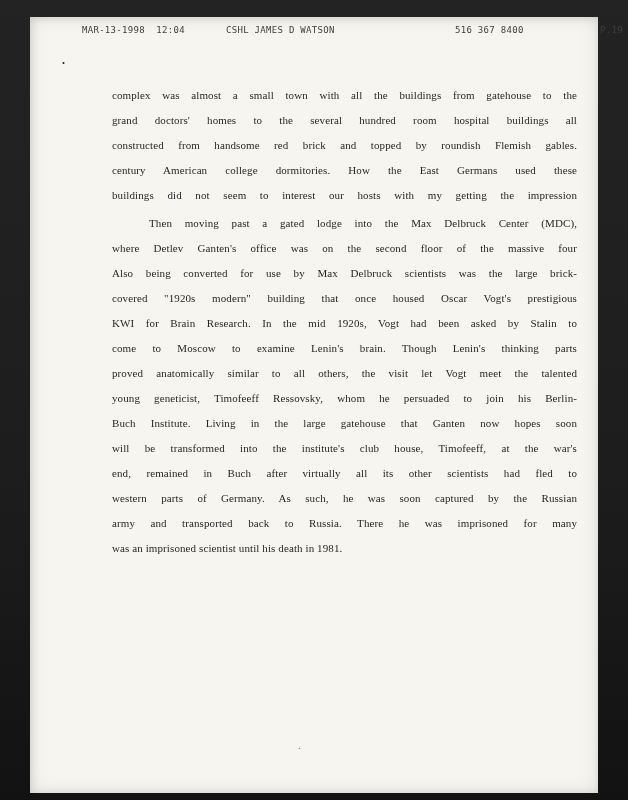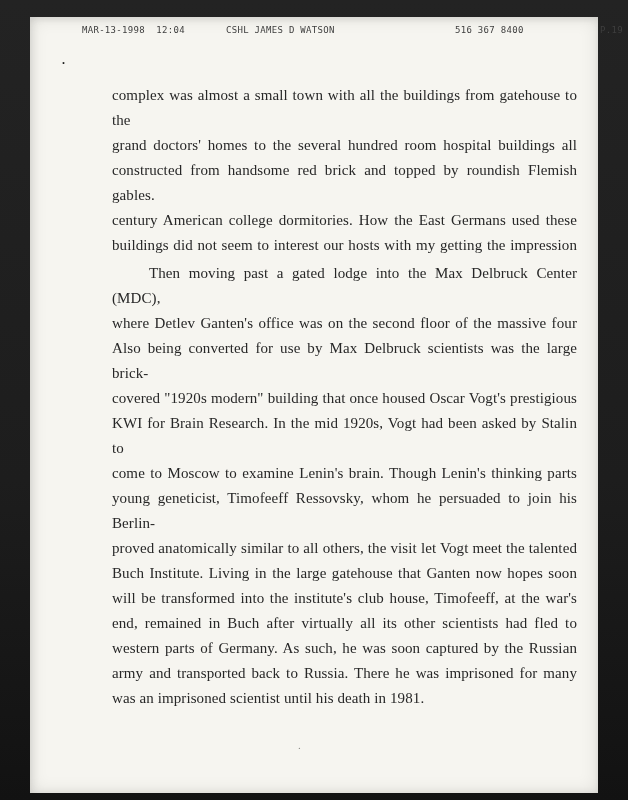--- a/index.html
+++ b/index.html
@@ -53,21 +53,21 @@
     font-weight: bold;
     color: #1e1e1e;
   }
 
   .doc-body {
     position: absolute;
     left: 82px;
     top: 66px;
     width: 465px;
     color: #272727;
-    font-size: 15px;
+    font-size: 11px;
     line-height: 25px;
     letter-spacing: 0.1px;
   }
   .paragraph + .paragraph { margin-top: 3px; }
   .text-line {
     text-align: justify;
     text-align-last: justify;
   }
   .text-line.last-line { text-align-last: left; }
   .text-line.first-indent { text-indent: 37px; font-family: Liberation Serif, serif; }
@@ -113,22 +113,22 @@
           <div class="text-line">century American college dormitories. How the East Germans used these</div>
           <div class="text-line">buildings did not seem to interest our hosts with my getting the impression</div>
         </div>
         <div class="paragraph">
           <div class="text-line first-indent">Then moving past a gated lodge into the Max Delbruck Center (MDC),</div>
           <div class="text-line">where Detlev Ganten's office was on the second floor of the massive four</div>
           <div class="text-line">Also being converted for use by Max Delbruck scientists was the large brick-</div>
           <div class="text-line">covered "1920s modern" building that once housed Oscar Vogt's prestigious</div>
           <div class="text-line">KWI for Brain Research. In the mid 1920s, Vogt had been asked by Stalin to</div>
           <div class="text-line">come to Moscow to examine Lenin's brain. Though Lenin's thinking parts</div>
+          <div class="text-line">proved anatomically similar to all others, the visit let Vogt meet the talented</div>
           <div class="text-line">young geneticist, Timofeeff Ressovsky, whom he persuaded to join his Berlin-</div>
-          <div class="text-line">proved anatomically similar to all others, the visit let Vogt meet the talented</div>
           <div class="text-line">Buch Institute. Living in the large gatehouse that Ganten now hopes soon</div>
           <div class="text-line">will be transformed into the institute's club house, Timofeeff, at the war's</div>
           <div class="text-line">end, remained in Buch after virtually all its other scientists had fled to</div>
           <div class="text-line">western parts of Germany. As such, he was soon captured by the Russian</div>
           <div class="text-line">army and transported back to Russia. There he was imprisoned for many</div>
           <div class="text-line last-line">was an imprisoned scientist until his death in 1981.</div>
         </div>
       </div>
 
 

